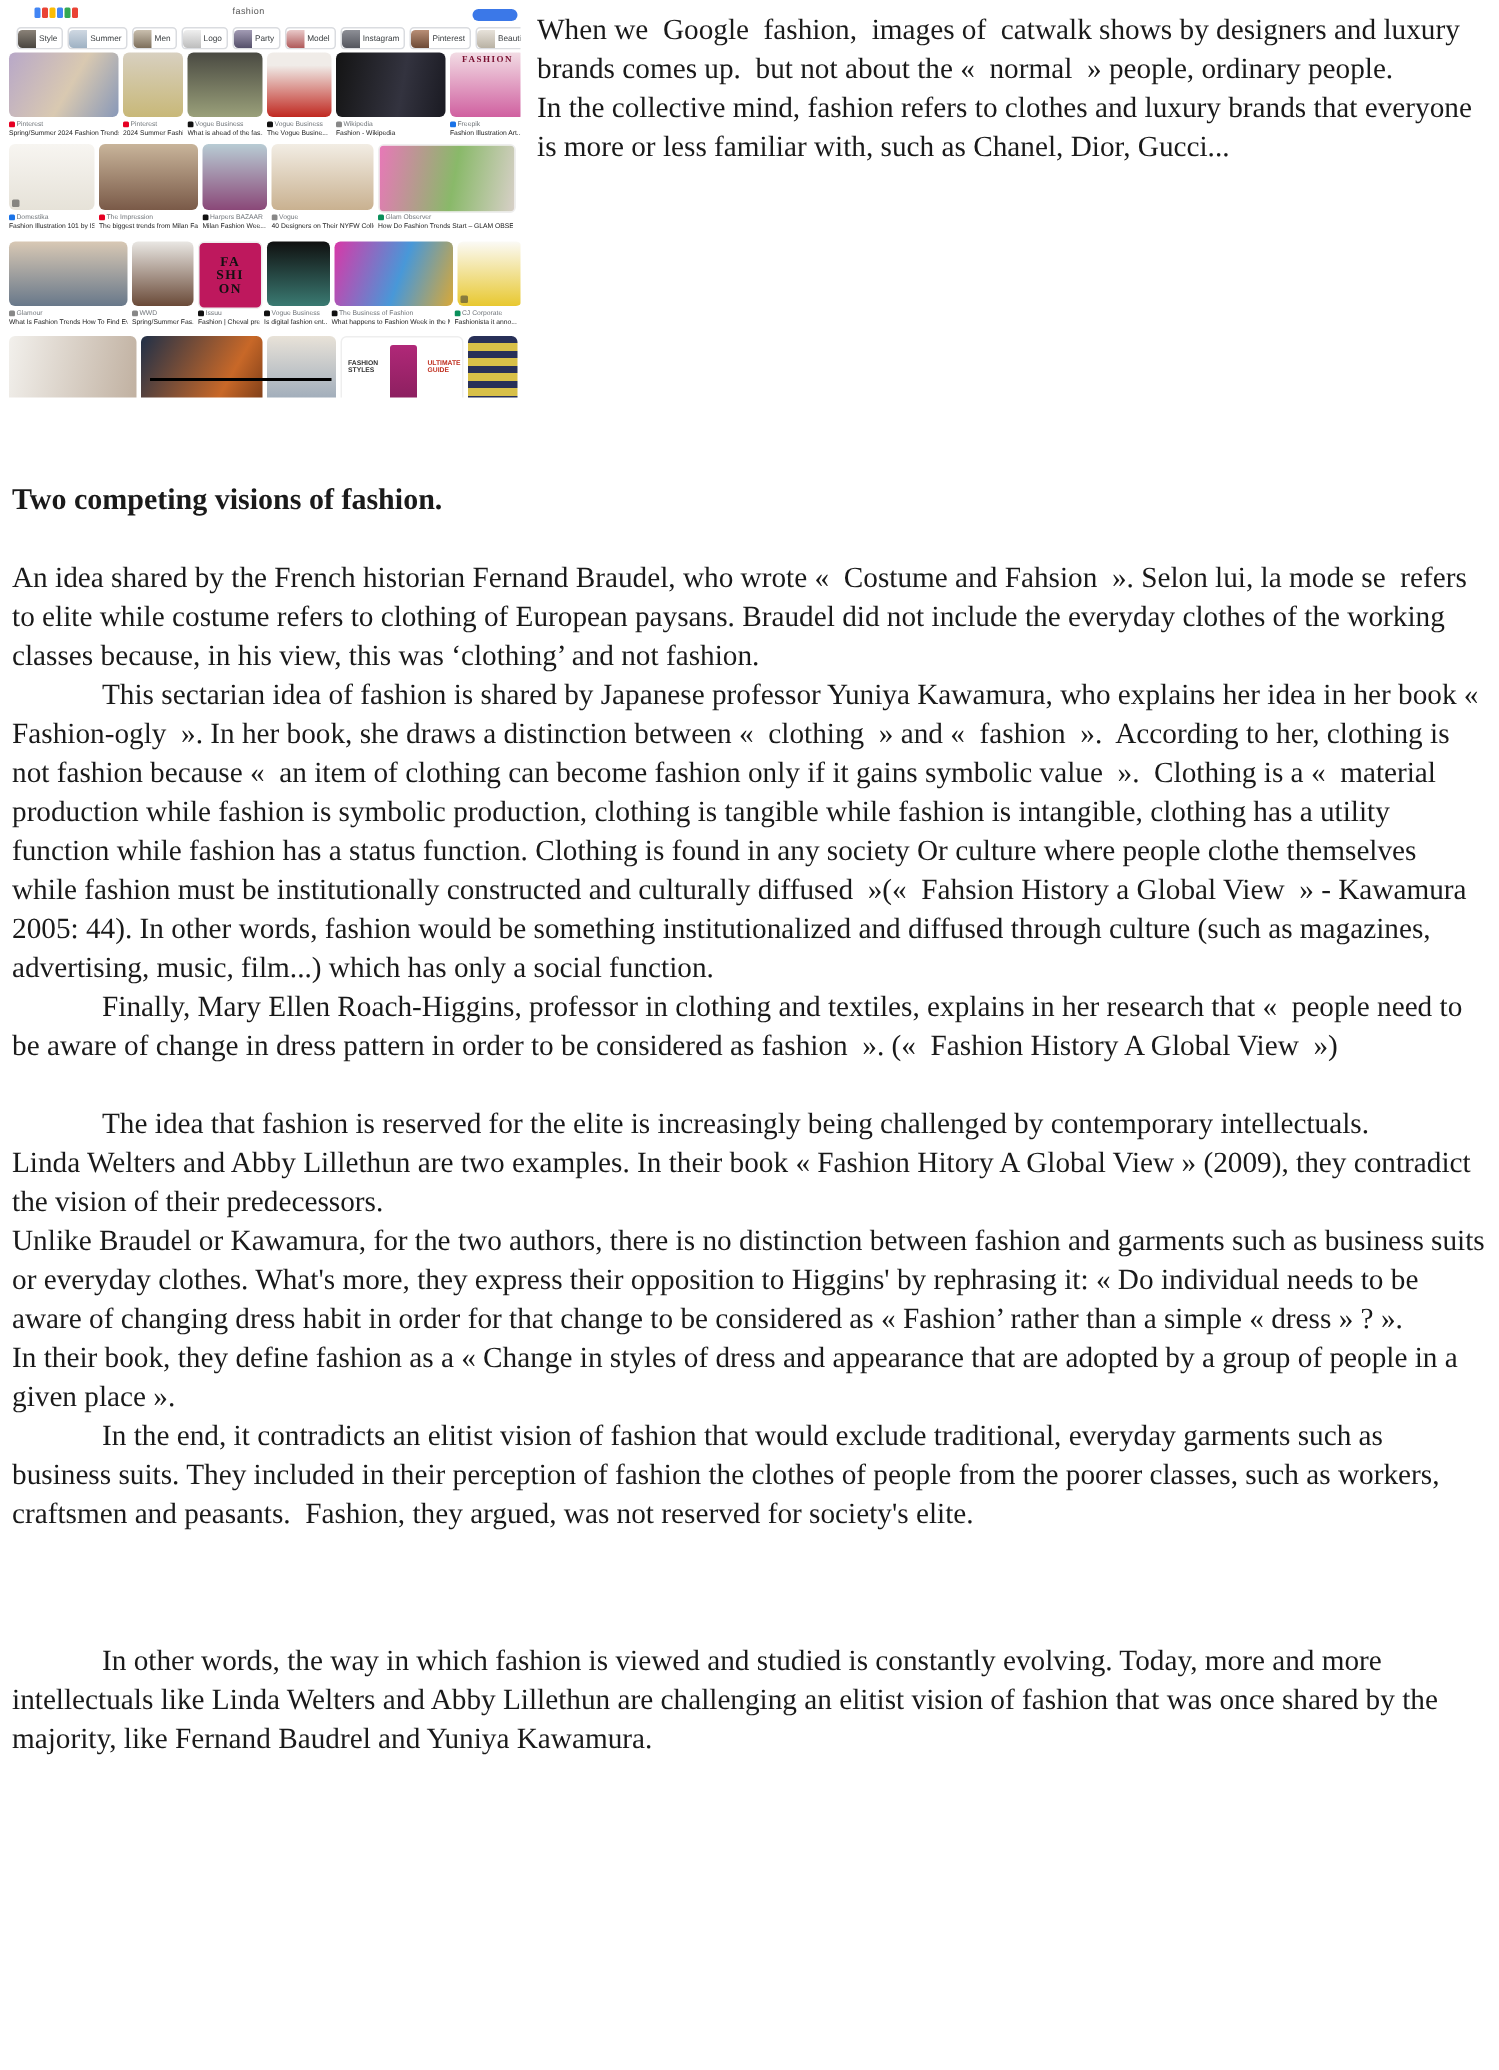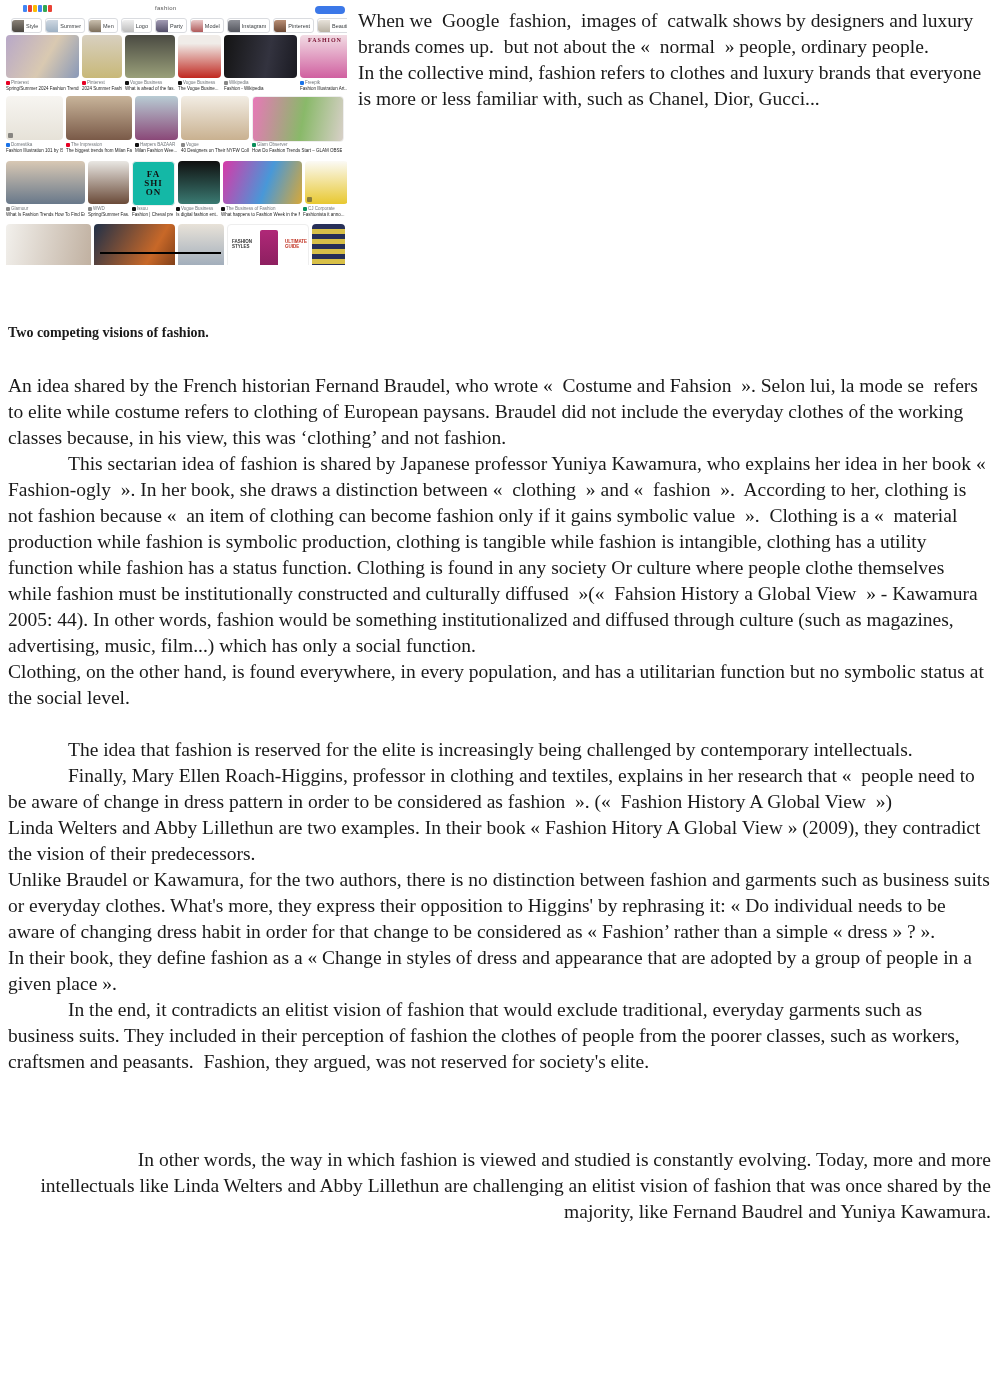--- a/index.html
+++ b/index.html
@@ -45,21 +45,21 @@
   .t14{background:linear-gradient(#f0ece8 20%,#c02820)}
   .t15{background:linear-gradient(100deg,#141414,#33333f 60%,#1a1a22)}
   .t16{background:linear-gradient(#f2dce4,#d060a0)}
   .t21{background:linear-gradient(#f7f5f1,#e6e2d8)}
   .t22{background:linear-gradient(#c8b49a,#7a5a48)}
   .t23{background:linear-gradient(#b8ccd4,#8a4878)}
   .t24{background:linear-gradient(#f2ede4,#c9b190)}
   .t25{background:linear-gradient(100deg,#e878b8,#89b969 55%,#d8d0c8);border:1px solid #eee;}
   .t31{background:linear-gradient(#d8c8b4,#68788a)}
   .t32{background:linear-gradient(#e9e7e3,#6a4a38)}
-  .t33{background:#14b8a6;border:1px solid #eee;}
+  .t33{background:#be185d;border:1px solid #eee;}
   .t34{background:linear-gradient(#101010,#3a7a72)}
   .t35{background:linear-gradient(110deg,#d838a8,#4898d8 55%,#d8a838)}
   .t36{background:linear-gradient(#fbfaf6,#e8c830)}
   .t41{background:linear-gradient(100deg,#f2f0ec,#c0b0a0)}
   .t42{background:linear-gradient(120deg,#203048,#c86828 70%,#7a3c18)}
   .t43{background:linear-gradient(#e8e2d8,#9aa8b8)}
   .t44{background:#fff;border:1px solid #eee;}
   .t45{background:repeating-linear-gradient(180deg,#283058 0 5px,#d8c048 5px 10px)}
   .fashion-cover{display:flex;flex-direction:column;align-items:center;justify-content:center;
      font-family:"Liberation Serif",serif;font-weight:bold;font-size:9px;line-height:9px;color:#111;letter-spacing:1px;}
@@ -72,24 +72,24 @@
   .ovl{position:absolute;left:2px;bottom:2px;width:5px;height:5px;background:#3338;border-radius:1px;}
   .hline{position:absolute;left:100px;top:252px;width:121px;height:2px;background:#000;}
 
   
   .doc{font-size:19.5px;line-height:26px;}
   .doc p{margin:0;white-space:pre-wrap;}
   #intro{position:absolute;left:358px;top:8px;width:630px;}
   #intro .ind{text-indent:68px;}
   #intro .bold{font-weight:bold;}
   #body{position:absolute;left:8px;top:320px;width:983px;}
-  #body h2{font-size:14px;line-height:26px;margin:0 0 27px 0;}
+  #body h2{font-size:20px;line-height:26px;margin:0 0 27px 0;}
   #body .ind{text-indent:60px;}
   .gap1{margin-top:26px !important;}
-  .gap3{margin-top:72px !important;text-align:right;}
+  .gap3{margin-top:72px !important;}
 </style>
 </head>
 <body>
 
 <div id="page">
 
   <div id="gimg">
     <div class="gtop">
       <span class="glogo">
           <i class="gl1"></i>
@@ -321,23 +321,22 @@
 
   <div id="intro" class="doc">
     <p>When we  Google  fashion,  images of  catwalk shows by designers and luxury brands comes up.  but not about the «  normal  » people, ordinary people.</p>
     <p>In the collective mind, fashion refers to clothes and luxury brands that everyone is more or less familiar with, such as Chanel, Dior, Gucci...</p>
   </div>
 
   <div id="body" class="doc">
     <h2>Two competing visions of fashion.</h2>
     <p>An idea shared by the French historian Fernand Braudel, who wrote «  Costume and Fahsion  ». Selon lui, la mode se  refers to elite while costume refers to clothing of European paysans. Braudel did not include the everyday clothes of the working classes because, in his view, this was ‘clothing’ and not fashion.</p>
     <p class="ind">This sectarian idea of fashion is shared by Japanese professor Yuniya Kawamura, who explains her idea in her book «  Fashion-ogly  ». In her book, she draws a distinction between «  clothing  » and «  fashion  ».  According to her, clothing is not fashion because «  an item of clothing can become fashion only if it gains symbolic value  ».  Clothing is a «  material production while fashion is symbolic production, clothing is tangible while fashion is intangible, clothing has a utility function while fashion has a status function. Clothing is found in any society Or culture where people clothe themselves while fashion must be institutionally constructed and culturally diffused  »(«  Fahsion History a Global View  » - Kawamura 2005: 44). In other words, fashion would be something institutionalized and diffused through culture (such as magazines, advertising, music, film...) which has only a social function.</p>
-    <p>Clothing, on the other hand, is found everywhere, in every population, and has a utilitarian function but no symbolic status at the social level.</p>
+    <p class="ind">Finally, Mary Ellen Roach-Higgins, professor in clothing and textiles, explains in her research that «  people need to be aware of change in dress pattern in order to be considered as fashion  ». («  Fashion History A Global View  »)</p>
     <p class="ind gap1">The idea that fashion is reserved for the elite is increasingly being challenged by contemporary intellectuals.</p>
-    <p class="ind">Finally, Mary Ellen Roach-Higgins, professor in clothing and textiles, explains in her research that «  people need to be aware of change in dress pattern in order to be considered as fashion  ». («  Fashion History A Global View  »)</p>
     <p>Linda Welters and Abby Lillethun are two examples. In their book « Fashion Hitory A Global View » (2009), they contradict the vision of their predecessors.</p>
     <p>Unlike Braudel or Kawamura, for the two authors, there is no distinction between fashion and garments such as business suits or everyday clothes. What's more, they express their opposition to Higgins' by rephrasing it: « Do individual needs to be aware of changing dress habit in order for that change to be considered as « Fashion’ rather than a simple « dress » ? ».</p>
     <p>In their book, they define fashion as a « Change in styles of dress and appearance that are adopted by a group of people in a given place ».</p>
     <p class="ind">In the end, it contradicts an elitist vision of fashion that would exclude traditional, everyday garments such as business suits. They included in their perception of fashion the clothes of people from the poorer classes, such as workers, craftsmen and peasants.  Fashion, they argued, was not reserved for society's elite.</p>
     <p class="ind gap3">In other words, the way in which fashion is viewed and studied is constantly evolving. Today, more and more intellectuals like Linda Welters and Abby Lillethun are challenging an elitist vision of fashion that was once shared by the majority, like Fernand Baudrel and Yuniya Kawamura.</p>
   </div>
 
 </div>
 
 </body></html>

